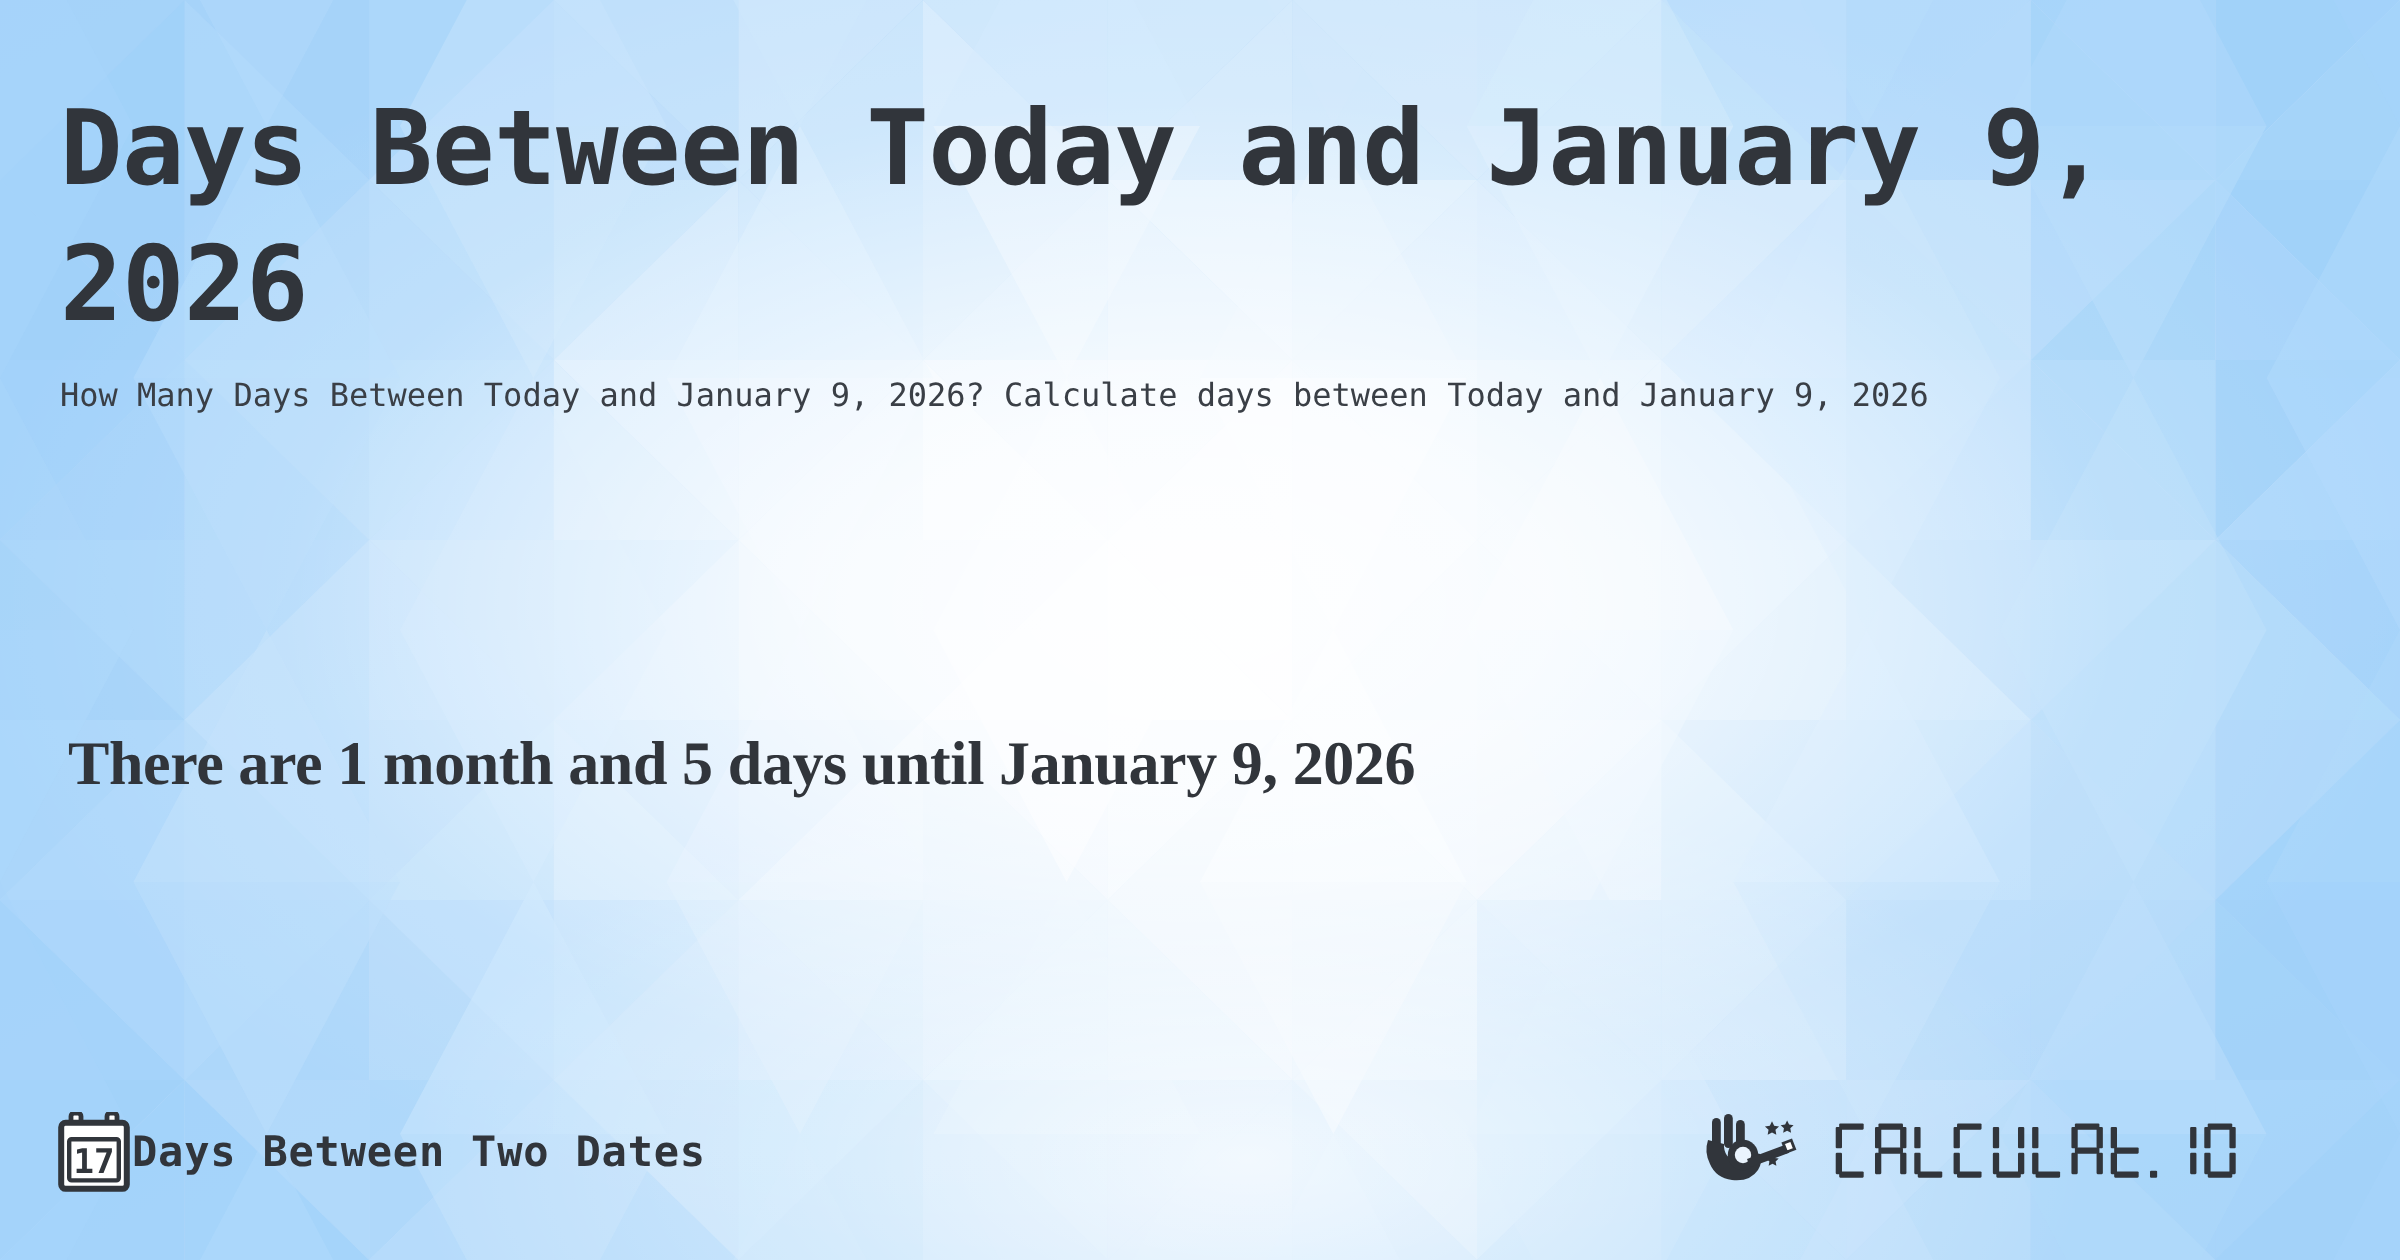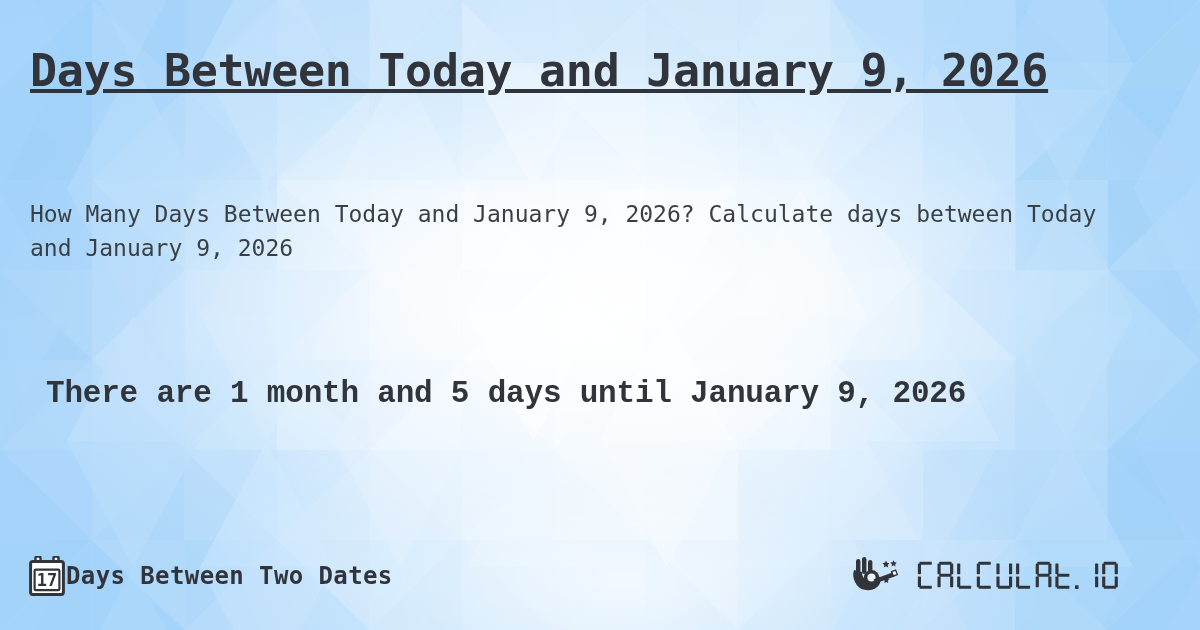--- a/index.html
+++ b/index.html
@@ -58,48 +58,47 @@
     padding: 0 30px;
   }
 
   #page-title {
     position: absolute;
     left: 30px;
     top: 42px;
     width: 1030px;
     margin: 0;
     font-family: "DejaVu Sans Mono", "Liberation Mono", monospace;
-    font-size: 45px;
+    font-size: 52px;
     font-weight: bold;
     line-height: 1.30;
     letter-spacing: -0.3px;
     color: #31353b;
-    text-decoration: underline;
   }
 
   #page-subtitle {
     position: absolute;
     left: 30px;
-    top: 198px;
+    top: 186px;
     width: 1120px;
     margin: 0;
     font-family: "DejaVu Sans Mono", "Liberation Mono", monospace;
-    font-size: 23px;
+    font-size: 16px;
     font-weight: normal;
     line-height: 1.46;
     color: #3a3f46;
   }
 
   #result-statement {
     position: absolute;
     left: 30px;
     top: 356px;
     width: 1110px;
-    margin: 16px;
-    font-family: Liberation Mono, monospace;
+    margin: 4px;
+    font-family: Liberation Serif, serif;
     font-size: 31px;
     font-weight: bold;
     line-height: 1.42;
     letter-spacing: -0.2px;
     color: #31353b;
   }
 
   
   #footer {
     position: absolute;
@@ -121,21 +120,21 @@
 
   #calendar-icon {
     display: block;
     width: 38px;
     height: 40px;
     flex: none;
   }
 
   #footer-label {
     font-family: "DejaVu Sans Mono", "Liberation Mono", monospace;
-    font-size: 24px;
+    font-size: 21px;
     font-weight: bold;
     letter-spacing: 0.4px;
     color: #31353b;
     white-space: nowrap;
   }
 
   #brand {
     display: flex;
     align-items: center;
     gap: 9px;

